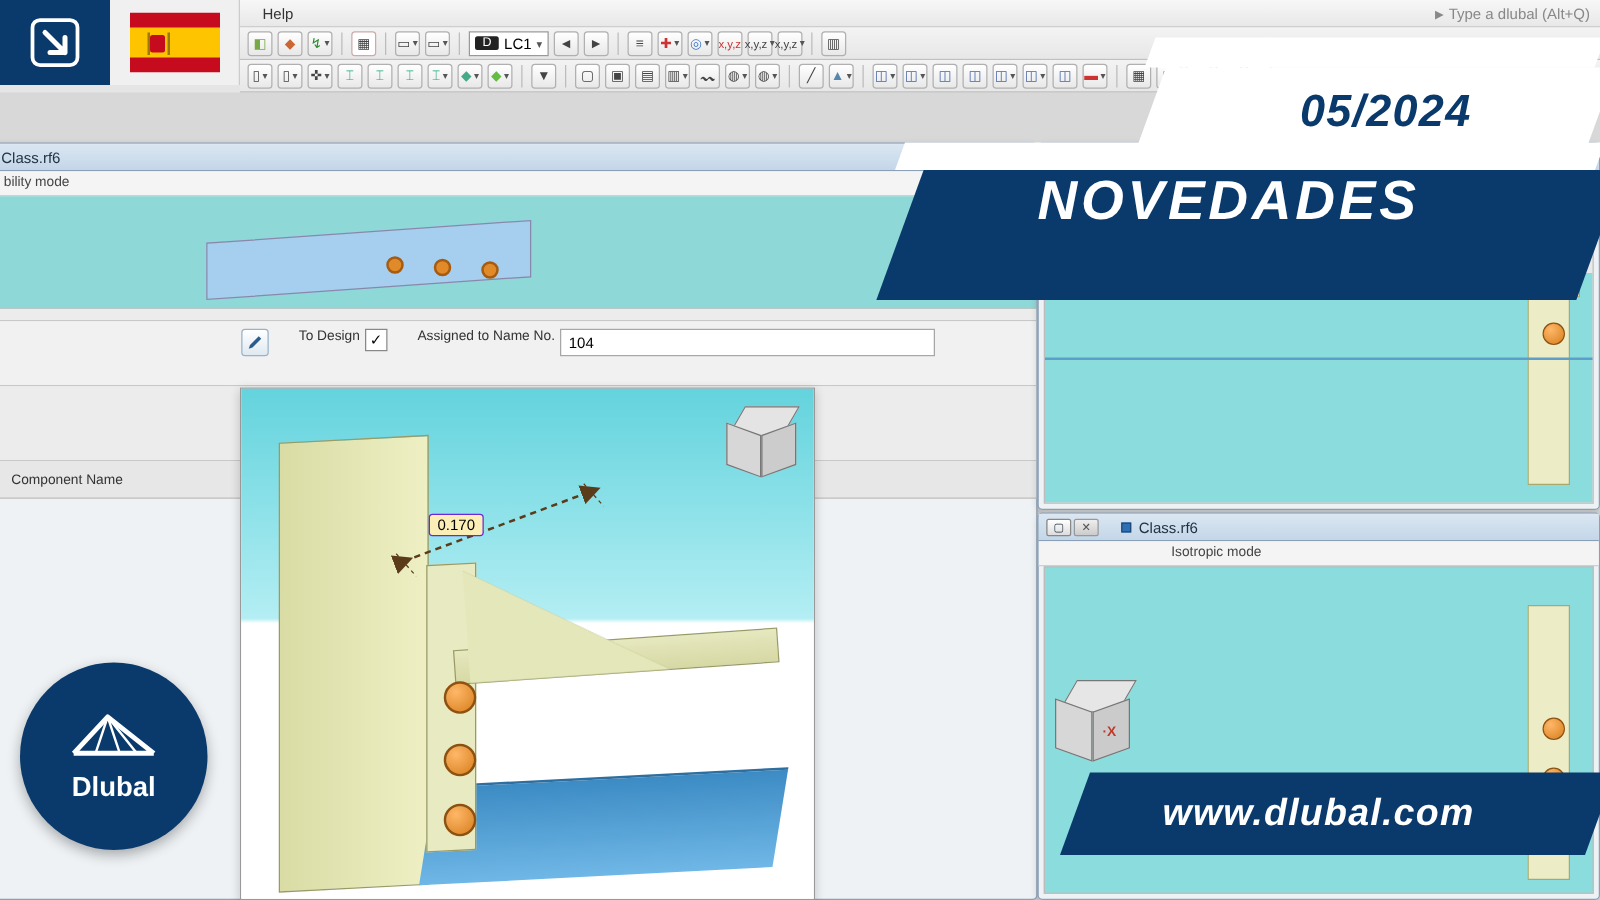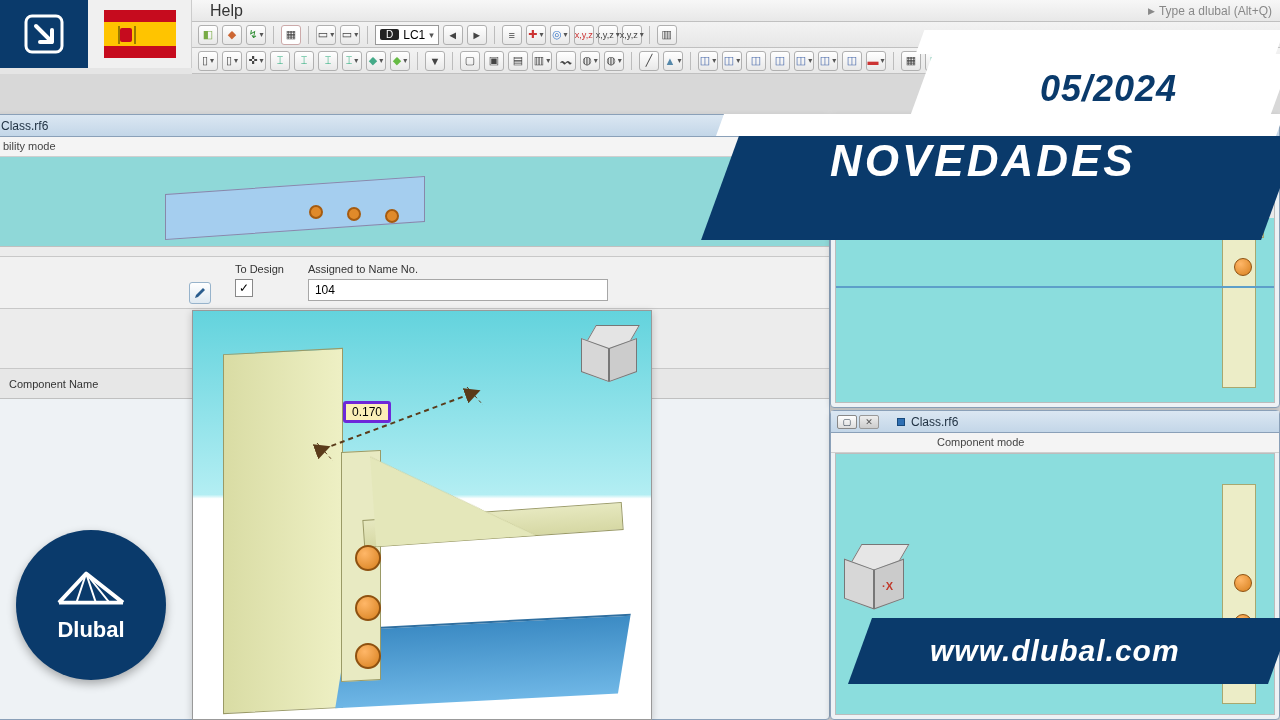--- a/index.html
+++ b/index.html
@@ -7,21 +7,21 @@
   body { position: relative; }
 
   
   .top-strip { position: absolute; top: 0; left: 0; right: 0; height: 68px; background: #fff; }
   .arrow-box { position: absolute; top: 0; left: 0; width: 88px; height: 68px; background: #0a3a6b; display: flex; align-items: center; justify-content: center; }
   .arrow-box svg { width: 40px; height: 40px; }
   .flag-box { position: absolute; top: 0; left: 88px; width: 104px; height: 68px; background: #f0f0f0; display: flex; align-items: center; justify-content: center; border-right: 1px solid #ccc; }
 
   
   .menu-bar { position: absolute; top: 0; left: 192px; right: 0; height: 22px; background: linear-gradient(#f7f7f7,#e8e8e8); border-bottom: 1px solid #c0c0c0; display: flex; align-items: center; padding: 0 8px; }
-  .menu-bar .menu-item { padding: 2px 10px; font-size: 16px; color: #333; cursor: default; }
+  .menu-bar .menu-item { padding: 2px 10px; font-size: 12px; color: #333; cursor: default; }
   .menu-bar .search-hint { margin-left: auto; color: #888; font-size: 12px; display: flex; align-items: center; gap: 4px; }
   .menu-bar .search-hint::before { content: "▶"; font-size: 9px; color: #888; }
 
   
   .toolbar { position: absolute; left: 192px; right: 0; height: 26px; background: linear-gradient(#f3f3f3,#e7e7e7); border-bottom: 1px solid #c0c0c0; display: flex; align-items: center; padding: 0 6px; gap: 4px; overflow: hidden; }
   .toolbar.row1 { top: 22px; }
   .toolbar.row2 { top: 48px; }
   .tb-btn { width: 20px; height: 20px; border: 1px solid #b0b0b0; border-radius: 3px; background: linear-gradient(#fff,#e8e8e8); display: inline-flex; align-items: center; justify-content: center; font-size: 11px; color: #444; }
   .tb-sep { width: 1px; height: 18px; background: #bcbcbc; margin: 0 3px; }
   .lc-combo { display: inline-flex; align-items: center; height: 20px; border: 1px solid #999; background: #fff; padding: 0 4px; gap: 4px; }
@@ -39,32 +39,32 @@
   .mdi .titlebar .wbtn { width: 20px; height: 14px; border: 1px solid #888; border-radius: 2px; background: linear-gradient(#fff,#ddd); font-size: 9px; line-height: 12px; text-align:center; }
   .mdi .titlebar .wbtn.close { background: linear-gradient(#f88,#d33); color:#fff; border-color:#a22; }
   .mdi .sub { height: 20px; background: #f4f4f4; border-bottom: 1px solid #cfcfcf; font-size: 11px; color: #444; padding: 3px 8px; }
 
   
   .win-left { left: -6px; top: 114px; width: 836px; height: 606px; }
   .win-left .upper3d { height: 90px; background: #8fd8d8; position:relative; overflow:hidden; border-bottom:1px solid #c0c0c0;}
   .win-left .upper3d .beam { position:absolute; top:28px; left:170px; width:260px; height:46px; background: rgba(180,200,255,.6); border:1px solid #88a; transform: skewY(-4deg);}
   .win-left .upper3d .bolt { position:absolute; width:14px; height:14px; border-radius:50%; background:#e08a2a; border:2px solid #a55b10; }
   .win-left .form-row { display:flex; height:52px; background:#f1f1f1; border-bottom:1px solid #c8c8c8; align-items:flex-start; padding:6px 10px; gap:24px; }
-  .fld { display:flex; flex-direction:column; gap:4px; }
+  .fld { display:flex; gap:4px; }
   .fld-label { font-size:11px; color:#333; }
   .fld-ctrl { height:22px; border:1px solid #a7a7a7; background:#fff; padding:0 6px; font-size:12px; display:flex; align-items:center; min-width:90px; }
   .fld-chk { width:18px; height:18px; border:1px solid #888; background:#fff; display:flex; align-items:center; justify-content:center; font-size:12px; }
   .icon-btn { width:22px; height:22px; border:1px solid #97b3cb; border-radius:3px; background:linear-gradient(#fff,#dfe9f1); display:flex; align-items:center; justify-content:center; color:#2a5d8e; }
   .spacer-row { height:60px; background:#ececec; border-bottom:1px solid #c8c8c8; }
   .grid-header { height:30px; background:#e7e7e7; border-bottom:1px solid #c0c0c0; display:flex; align-items:center; padding-left:14px; font-size:11px; color:#333; }
 
   
   .preview { position:absolute; left:192px; top:310px; width:460px; height:410px; background:#fff; border:1px solid #999; box-shadow:0 2px 8px rgba(0,0,0,.2); }
   .preview .sky { position:absolute; inset:0; background:linear-gradient(#63d3dd,#b3eef3 45%, #fff 46%); }
-  .preview .dim-label { position:absolute; top:90px; left:150px; background:#fbefb7; border:3px solid #6d28d9; padding:1px 6px; font-size:12px; border-radius:3px; }
+  .preview .dim-label { position:absolute; top:100px; left:150px; background:#fbefb7; border:1px solid #6d28d9; padding:1px 6px; font-size:12px; border-radius:3px; }
   .preview .cube { position:absolute; top:14px; right:14px; width:56px; height:56px; }
   .preview .cube .face { position:absolute; border:1px solid #777; background:#d7d7d7; }
   .preview .cube .top    { width:44px; height:24px; transform: skewX(-30deg); left:8px; top:0; background:#e4e4e4;}
   .preview .cube .left   { width:28px; height:34px; left:0; top:18px; transform: skewY(20deg); }
   .preview .cube .right  { width:28px; height:34px; left:28px; top:18px; transform: skewY(-20deg); background:#ccc;}
 
   
   .steel { position:absolute; left:30px; top:70px; width:390px; height:320px; }
   .steel .col { position:absolute; left:0px; top:-30px; width:120px; height:360px; background:linear-gradient(90deg,#d9dca4,#eef0c4); border:1px solid #9a9a66; transform: skewY(-3deg);}
   .steel .plate { position:absolute; left:118px; top:70px; width:40px; height:230px; background:#e8eac2; border:1px solid #9a9a66; transform: skewY(-3deg);}
@@ -353,21 +353,21 @@
 
 <div class="mdi win-rb">
   <div class="titlebar" style="justify-content:flex-start;">
     <div class="wbtns" style="margin-left:0; margin-right:8px;">
       <div class="wbtn">▢</div>
       <div class="wbtn close" style="background:linear-gradient(#eee,#ccc);color:#555;border-color:#999;">✕</div>
     </div>
     <span style="width:8px;height:8px;background:#2f6fb3;border:1px solid #184a7c;display:inline-block;margin:0 6px 0 10px;"></span>
     <span>Class.rf6</span>
   </div>
-  <div class="sub" style="padding-left:106px;">Component mode</div>
+  <div class="sub" style="padding-left:106px;">Isotropic mode</div>
   <div class="pane3d" style="inset:42px 4px 4px 4px;">
      <div class="pane-cube">
        <div class="face top"></div>
        <div class="face left"></div>
        <div class="face right"></div>
        <div class="xdot">·X</div>
      </div>
      <div style="position:absolute; right:18px; top:30px; width:34px; height:220px; background:#ecedc7; border:1px solid #a8a86f;"></div>
      <div class="bolt3d" style="right:22px; top:120px; width:18px;height:18px;border-width:1.5px;"></div>
      <div class="bolt3d" style="right:22px; top:160px; width:18px;height:18px;border-width:1.5px;"></div>

